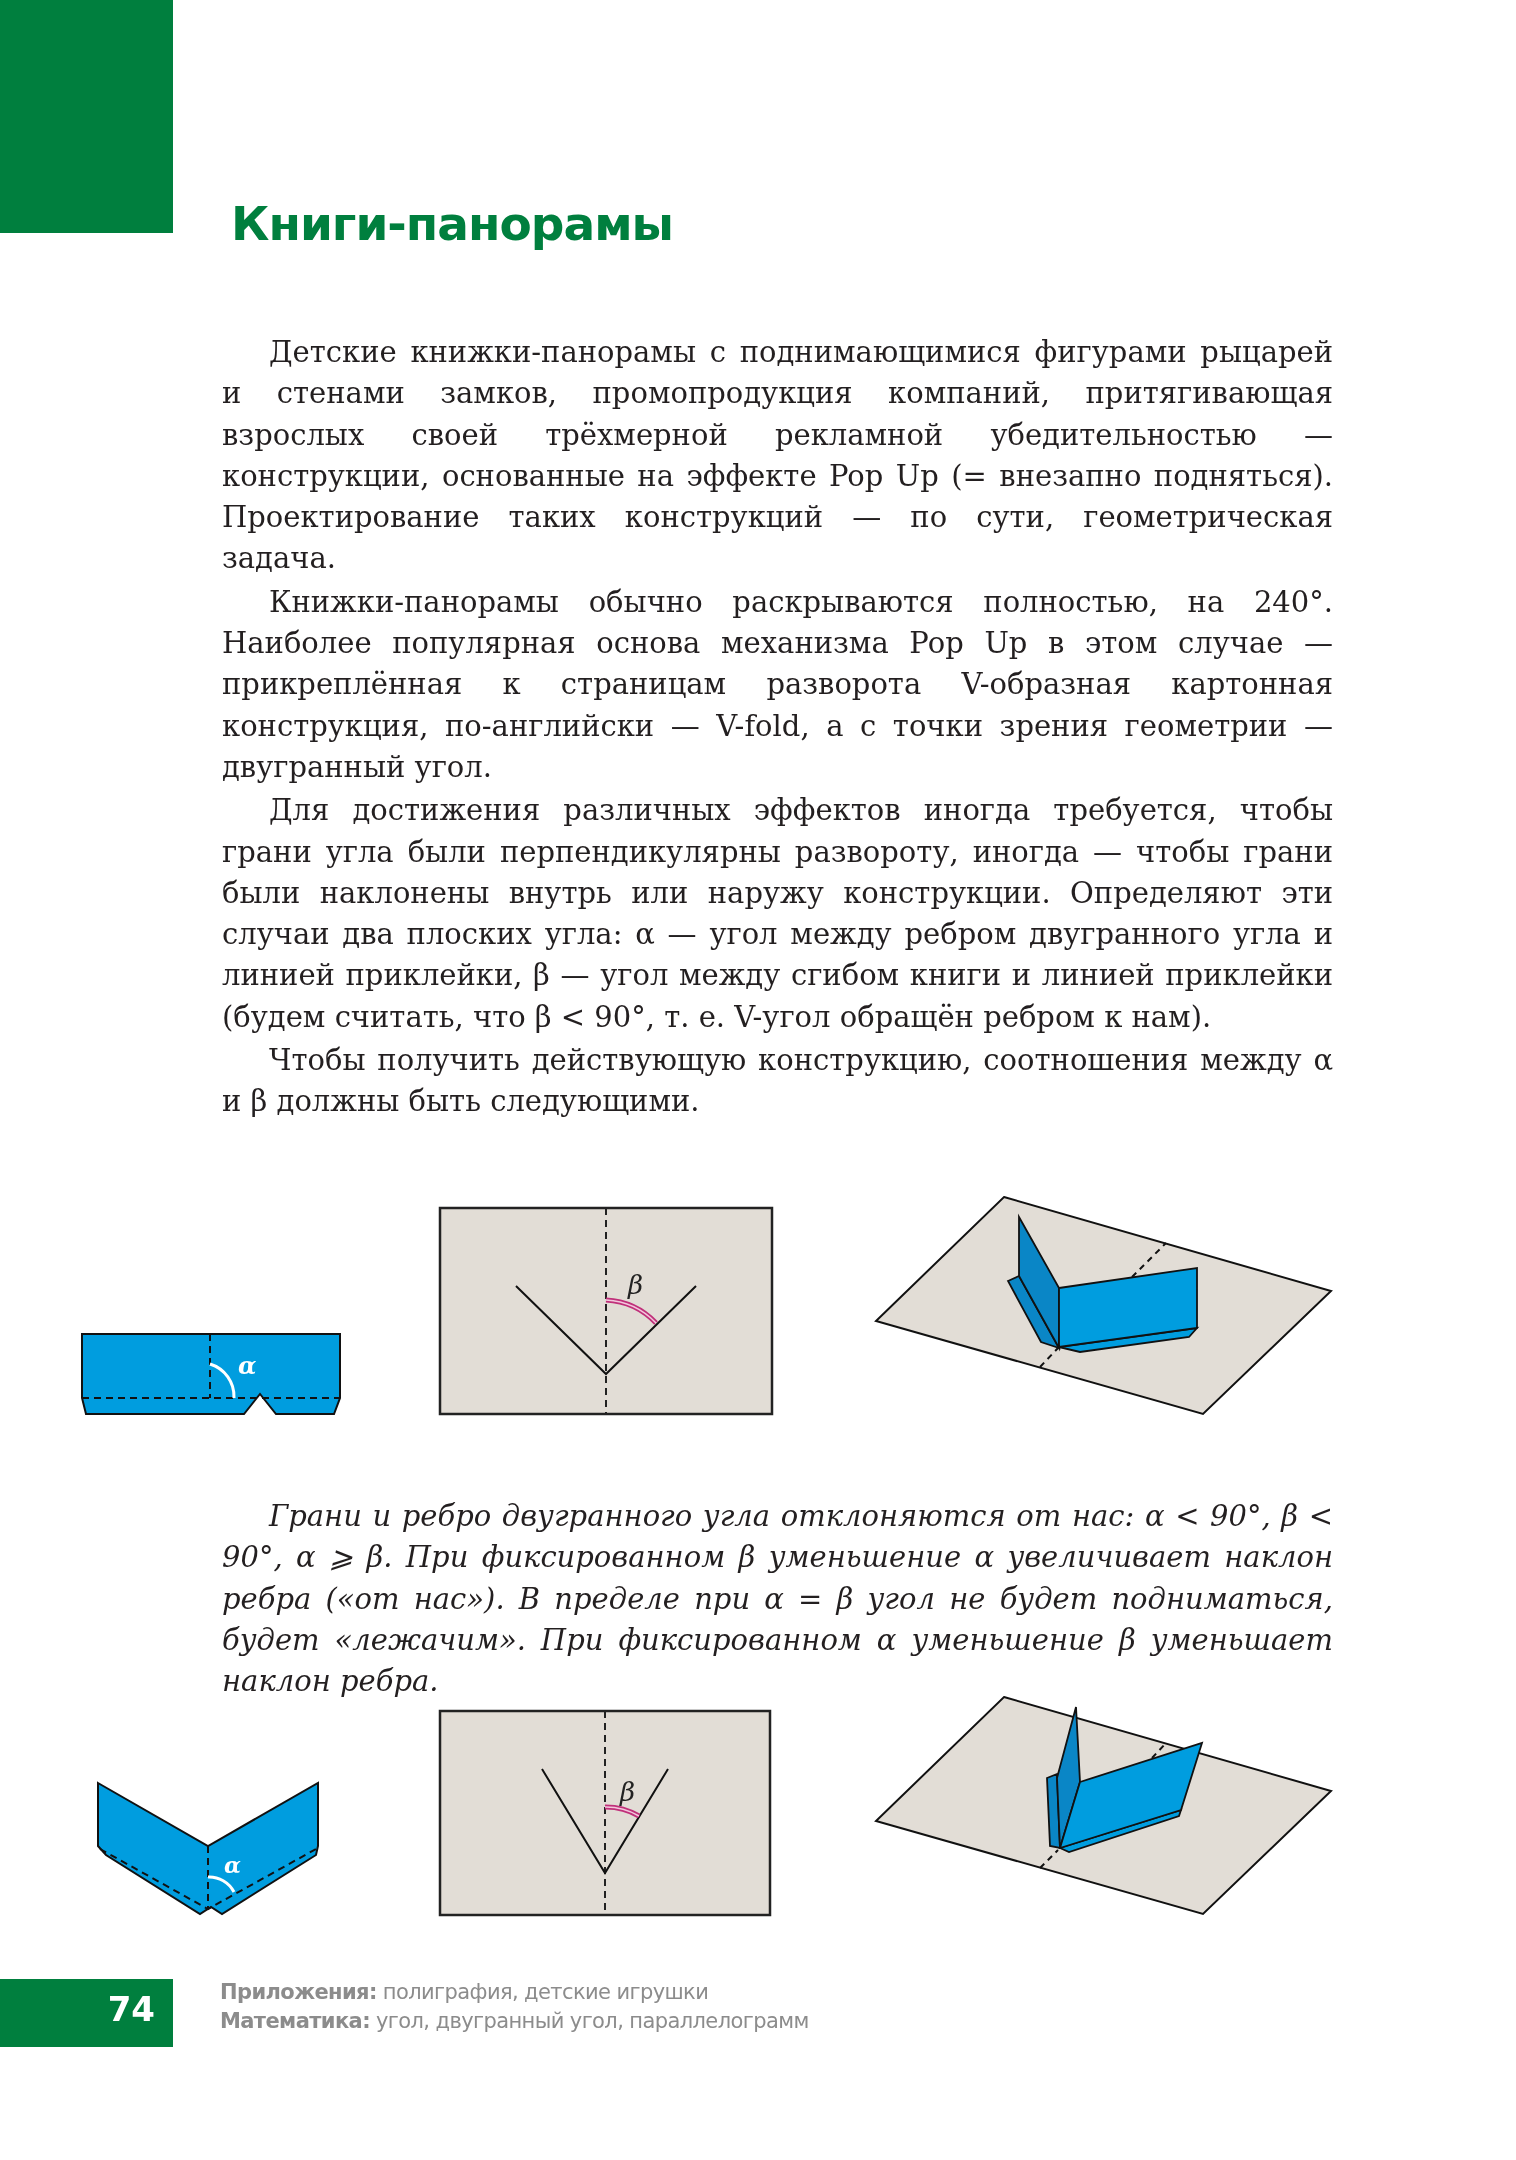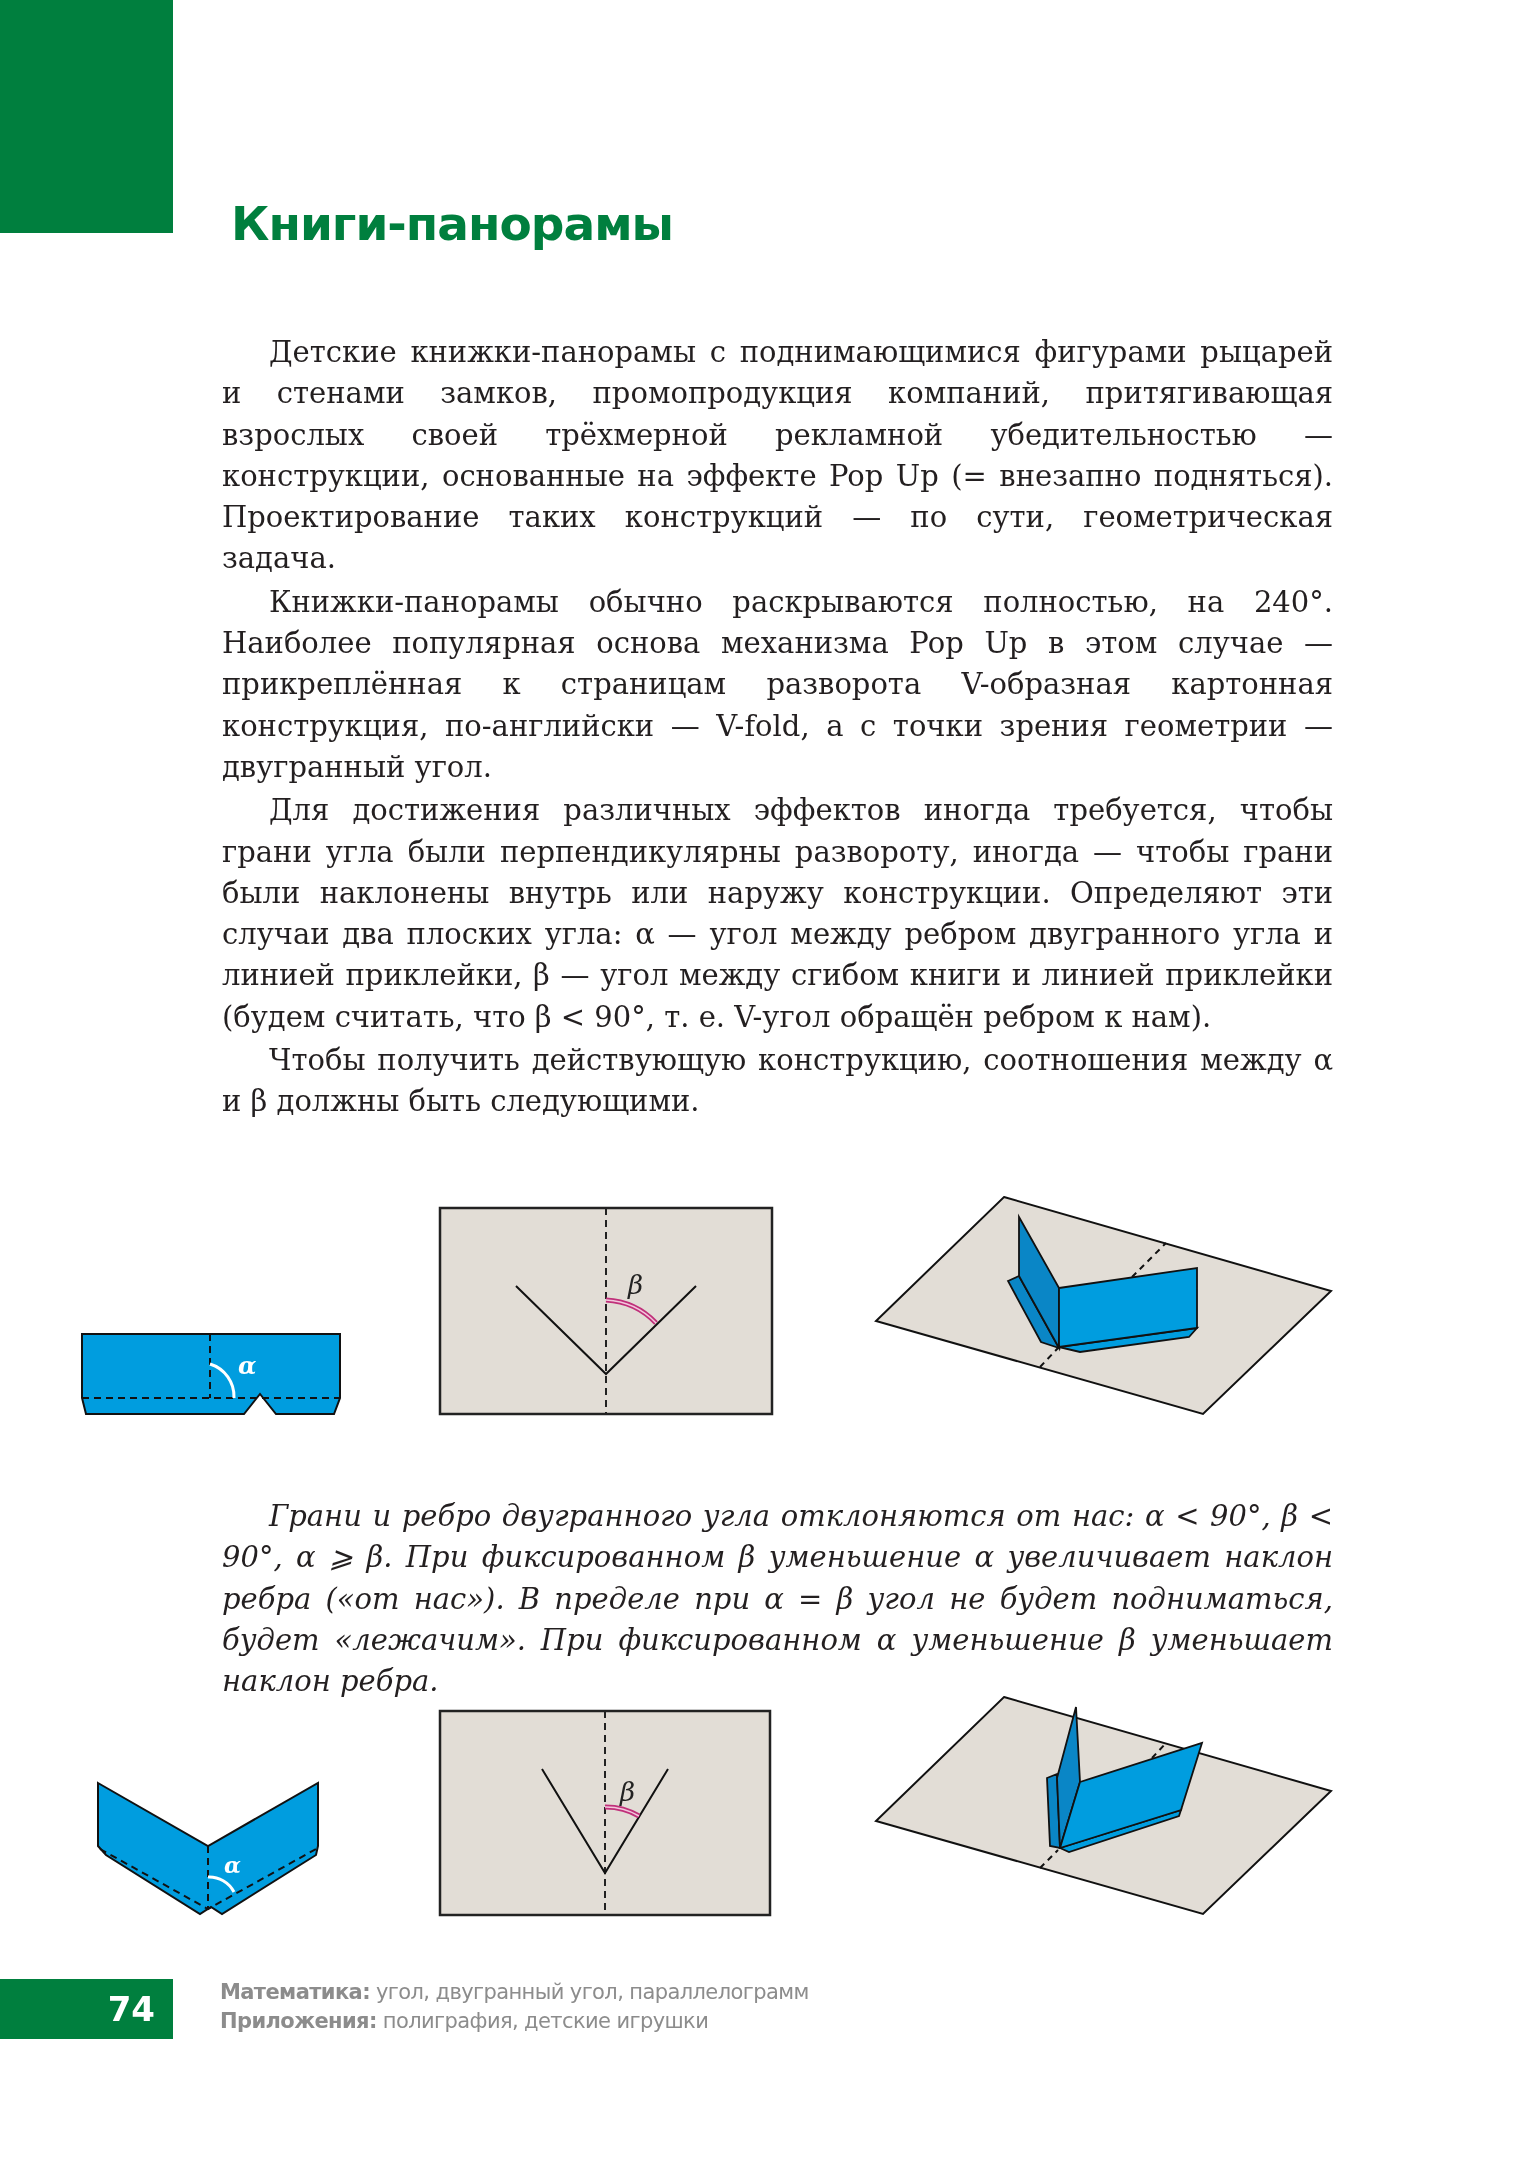--- a/index.html
+++ b/index.html
@@ -2,21 +2,21 @@
 <html><head>
 <meta charset="utf-8">
 <style>
   html, body { margin:0; padding:0; background:#ffffff; }
   body { width:1516px; height:2160px; position:relative; overflow:hidden; }
   .green-block { position:absolute; left:0; top:0; width:173px; height:233px; background:#007f3e; }
   .title { position:absolute; left:219px; top:188px; margin:12px; font-family:"DejaVu Sans", sans-serif; font-weight:bold; font-size:47px; color:#007f3e; letter-spacing:-1px; line-height:1; }
   .body-text { position:absolute; left:220px; width:1115px; font-family:"DejaVu Serif", serif; font-size:29px; line-height:41.3px; color:#231f20; text-align:justify; }
   .body-text p { margin:2px; text-indent:47px; }
   .fig { position:absolute; overflow:visible; }
-  .footer-box { position:absolute; left:0; top:1979px; width:173px; height:60px; background:#007f3e; }
+  .footer-box { position:absolute; left:0; top:1979px; width:173px; height:68px; background:#007f3e; }
   .page-num { position:absolute; right:18px; top:10px; color:#fff; font-family:"DejaVu Sans", sans-serif; font-size:34px; font-weight:bold; }
   .footer-lines { position:absolute; left:220px; top:1978px; font-family:"DejaVu Sans", sans-serif; font-size:21px; line-height:29px; color:#8c8c8c; letter-spacing:-0.6px; }
   .footer-lines b { font-weight:bold; }
 </style>
 </head>
 <body>
 
 <div class="green-block"></div>
 <h1 class="title">Книги-панорамы</h1>
 
@@ -83,18 +83,18 @@
   <polygon points="236,27 240,102 220,168 217,98" fill="#0a86c6" stroke="#111" stroke-width="1.8"></polygon>
   <polygon points="220,168 341,130 339,136 229,172" fill="#009ddf" stroke="#111" stroke-width="1.8"></polygon>
   <polygon points="240,102 362,63 341,130 220,168" fill="#009ddf" stroke="#111" stroke-width="1.8"></polygon>
 </svg>
 
 <div class="footer-box">
   <span class="page-num">74</span>
 </div>
 <div class="footer-lines">
   <div>
-    <b>Математика:</b><span> угол, двугранный угол, параллелограмм</span>
+    <b>Приложения:</b><span> полиграфия, детские игрушки</span>
   </div>
   <div>
-    <b>Приложения:</b><span> полиграфия, детские игрушки</span>
+    <b>Математика:</b><span> угол, двугранный угол, параллелограмм</span>
   </div>
 </div>
 
 </body></html>

